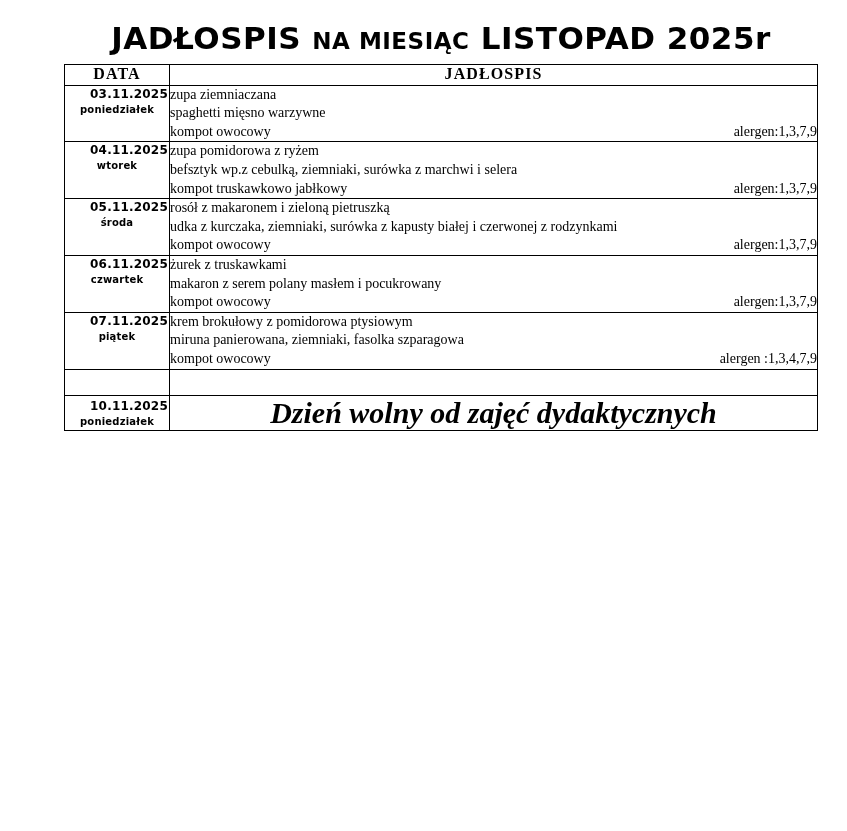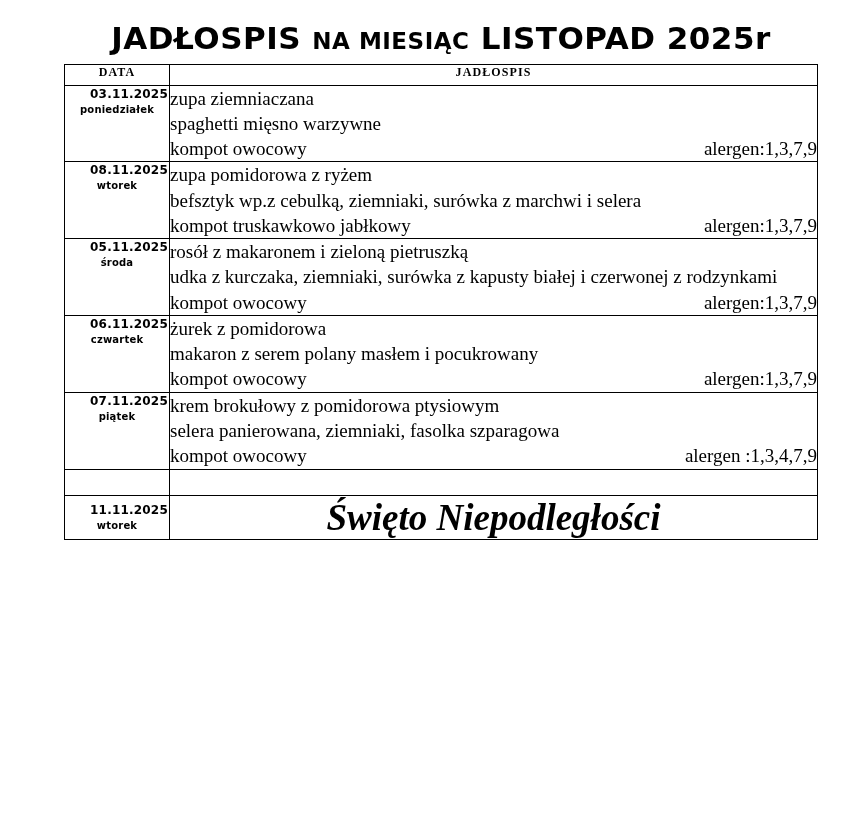--- a/index.html
+++ b/index.html
@@ -69,21 +69,21 @@
   }
 
   col.c-date { width: 105px; }
   col.c-menu { width: 648px; }
 
   
   .th-date, .th-menu {
     font-family: "Liberation Serif", serif;
     font-weight: bold;
     text-align: center;
-    font-size: 12px;
+    font-size: 16px;
     letter-spacing: 1.1px;
     padding: 4px 0 5px 0;
     height: 20px;
     vertical-align: middle;
   }
 
   
   .date-cell {
     font-family: "DejaVu Sans", sans-serif;
     font-weight: bold;
@@ -102,21 +102,21 @@
   }
   .date-cell .dday {
     display: block;
     white-space: nowrap;
     font-size: 10px;
   }
 
   
   .menu-cell {
     padding: 3px 6px 4px 7px;
-    font-size: 19px;
+    font-size: 14px;
     line-height: 1.33;
   }
   .menu-line {
     white-space: nowrap;
   }
   .menu-last-line {
     display: flex;
     justify-content: space-between;
     align-items: center;
     white-space: nowrap;
@@ -180,21 +180,21 @@
             <div class="menu-line">zupa ziemniaczana</div>
             <div class="menu-line">spaghetti mięsno warzywne</div>
             <div class="menu-last-line">
               <span>kompot owocowy</span>
               <span class="allergen">alergen:1,3,7,9</span>
             </div>
           </td>
         </tr>
         <tr>
           <td class="date-cell">
-            <span class="dnum">08.11.2025</span>
+            <span class="dnum">04.11.2025</span>
             <span class="dday">wtorek</span>
           </td>
           <td class="menu-cell">
             <div class="menu-line">zupa pomidorowa z ryżem</div>
             <div class="menu-line">befsztyk wp.z cebulką, ziemniaki, surówka z marchwi i selera</div>
             <div class="menu-last-line">
               <span>kompot truskawkowo jabłkowy</span>
               <span class="allergen">alergen:1,3,7,9</span>
             </div>
           </td>
@@ -212,49 +212,49 @@
               <span class="allergen">alergen:1,3,7,9</span>
             </div>
           </td>
         </tr>
         <tr>
           <td class="date-cell">
             <span class="dnum">06.11.2025</span>
             <span class="dday">czwartek</span>
           </td>
           <td class="menu-cell">
-            <div class="menu-line">żurek z pomidorowa</div>
+            <div class="menu-line">żurek z truskawkami</div>
             <div class="menu-line">makaron z serem polany masłem i pocukrowany</div>
             <div class="menu-last-line">
               <span>kompot owocowy</span>
               <span class="allergen">alergen:1,3,7,9</span>
             </div>
           </td>
         </tr>
         <tr>
           <td class="date-cell">
             <span class="dnum">07.11.2025</span>
             <span class="dday">piątek</span>
           </td>
           <td class="menu-cell">
             <div class="menu-line">krem brokułowy z pomidorowa ptysiowym</div>
-            <div class="menu-line">selera panierowana, ziemniaki, fasolka szparagowa</div>
+            <div class="menu-line">miruna panierowana, ziemniaki, fasolka szparagowa</div>
             <div class="menu-last-line">
               <span>kompot owocowy</span>
               <span class="allergen">alergen :1,3,4,7,9</span>
             </div>
           </td>
         </tr>
         <tr>
           <td class="date-cell blank-cell"></td>
           <td class="menu-cell blank-cell"></td>
         </tr>
         <tr>
           <td class="date-cell mid">
-            <span class="dnum">11.11.2025</span>
-            <span class="dday">wtorek</span>
-          </td>
-          <td class="special-cell size-lg"><span>Święto Niepodległości</span></td>
+            <span class="dnum">10.11.2025</span>
+            <span class="dday">poniedziałek</span>
+          </td>
+          <td class="special-cell size-md"><span>Dzień wolny od zajęć dydaktycznych</span></td>
         </tr>
       </tbody>
   </table>
 
 </div>
 
 </body></html>

